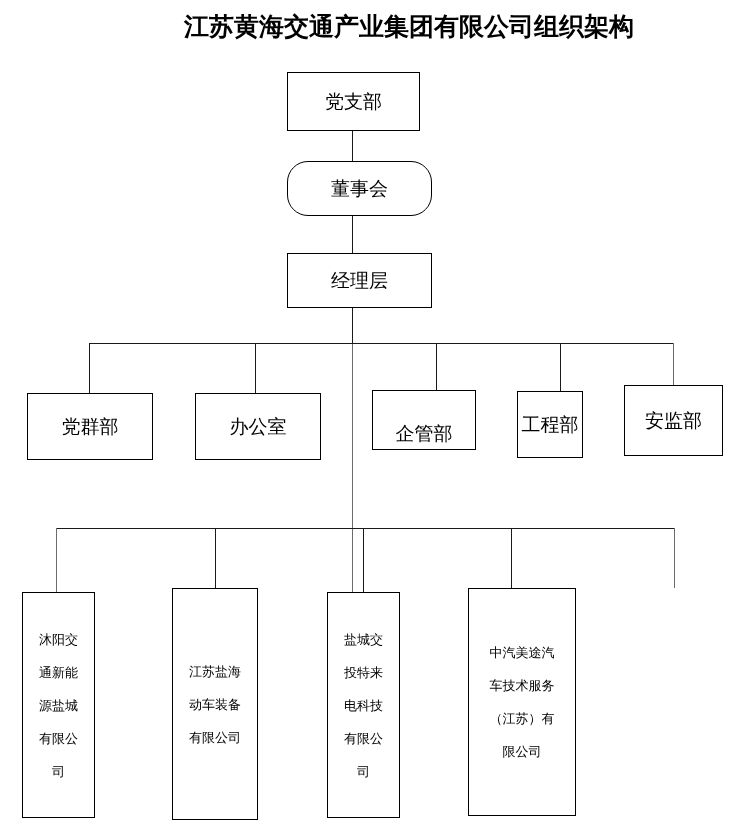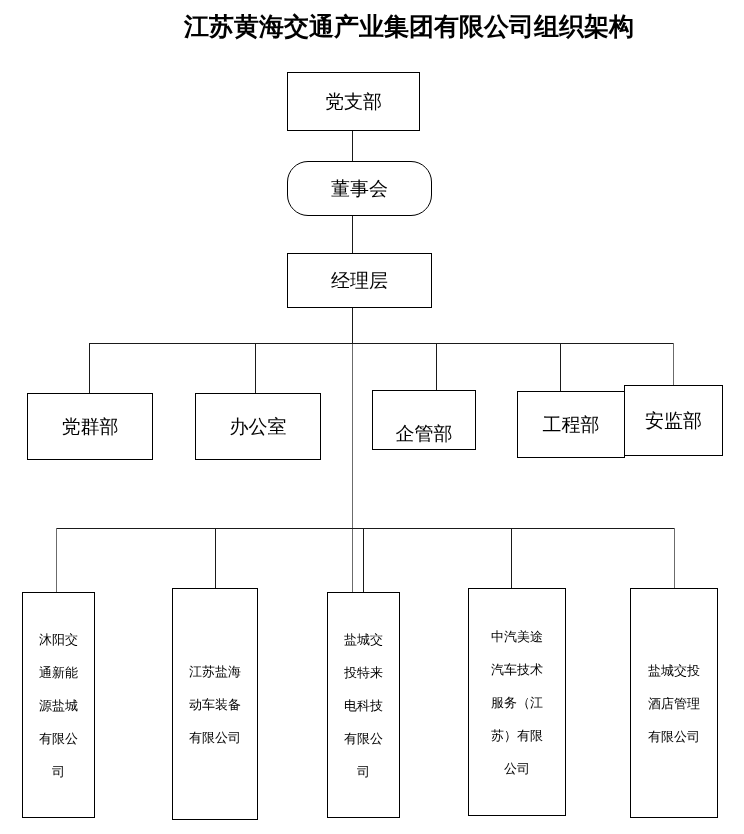--- a/index.html
+++ b/index.html
@@ -111,21 +111,21 @@
   </div>
 
   <div class="node" style="left:195px; top:393px; width:126px; height:67px;">
     <span class="node-label">办公室</span>
   </div>
 
   <div class="node" style="left:372px; top:390px; width:104px; height:60px;align-items:flex-end;">
     <span class="node-label">企管部</span>
   </div>
 
-  <div class="node" style="left:517px; top:391px; width:108px; height:67px;">
+  <div class="node" style="left:517px; top:391px; width:66px; height:67px;">
     <span class="node-label">工程部</span>
   </div>
 
   <div class="node" style="left:624px; top:385px; width:99px; height:71px;">
     <span class="node-label">安监部</span>
   </div>
 
   <div class="connector h" style="left:56px; top:528px; width:618px;"></div>
 
   <div class="connector v soft" style="left:56px; top:528px; height:64px;"></div>
@@ -139,21 +139,18 @@
   </div>
 
   <div class="node sub" style="left:172px; top:588px; width:86px; height:232px;">
     <span class="node-label">江苏盐海动车装备有限公司</span>
   </div>
 
   <div class="node sub" style="left:327px; top:592px; width:73px; height:226px;">
     <span class="node-label">盐城交投特来电科技有限公司</span>
   </div>
 
-  <div class="node sub" style="left:468px; top:588px; width:98px; height:228px;">
+  <div class="node sub" style="left:468px; top:588px; width:108px; height:228px;">
     <span class="node-label">中汽美途汽车技术服务（江苏）有限公司</span>
   </div>
 
-  <div class="node sub" style="left:630px; top:588px; width:88px; height:230px;">
-    <span class="node-label">盐城交投酒店管理有限公司</span>
-  </div>
 
 </div>
 
 </body></html>

